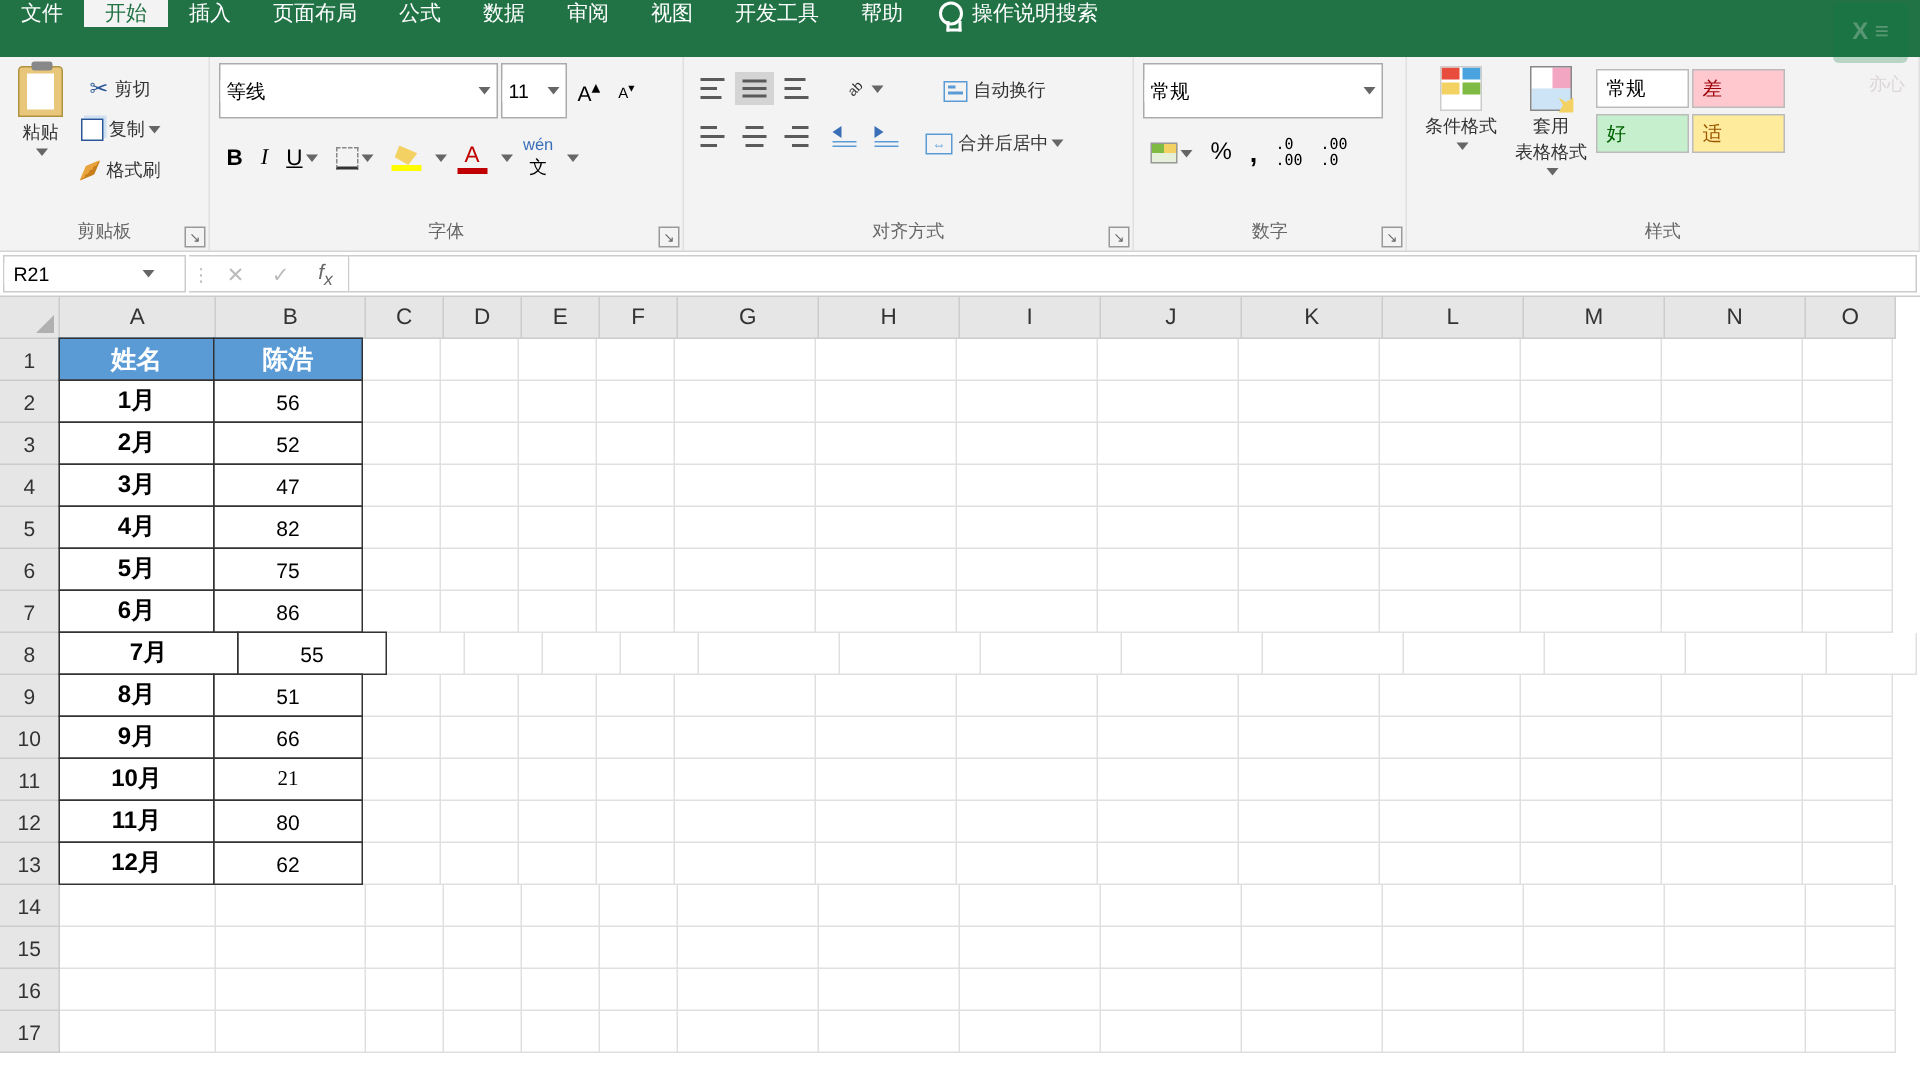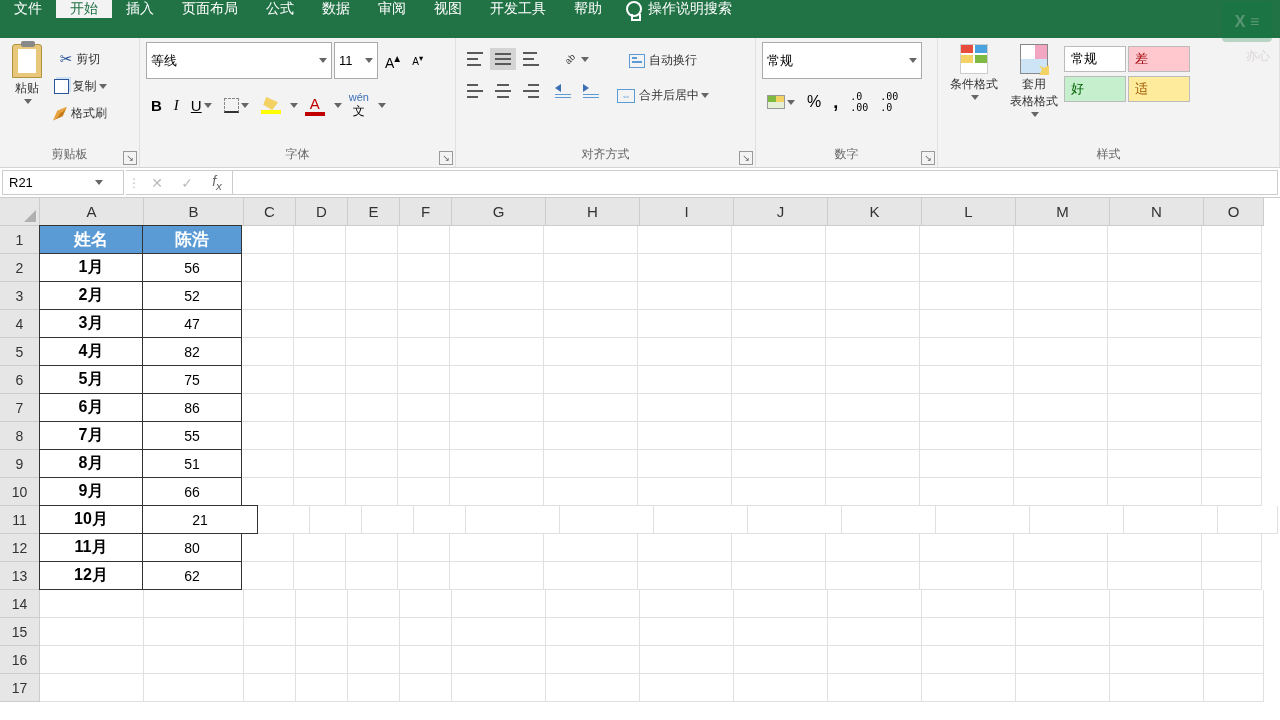--- a/index.html
+++ b/index.html
@@ -529,21 +529,21 @@
         <div class="cell" style="width: 94px;"></div>
         <div class="cell" style="width: 94px;"></div>
         <div class="cell" style="width: 94px;"></div>
         <div class="cell" style="width: 94px;"></div>
         <div class="cell" style="width: 94px;"></div>
         <div class="cell" style="width: 94px;"></div>
         <div class="cell" style="width: 94px;"></div>
         <div class="cell" style="width: 60px;"></div>
       </div>
       <div class="cellrow">
-        <div class="cell bordered month" style="width: 104px;">7月</div>
+        <div class="cell bordered month" style="width: 120px;">7月</div>
         <div class="cell bordered val" style="width: 100px;">55</div>
         <div class="cell" style="width: 52px;"></div>
         <div class="cell" style="width: 52px;"></div>
         <div class="cell" style="width: 52px;"></div>
         <div class="cell" style="width: 52px;"></div>
         <div class="cell" style="width: 94px;"></div>
         <div class="cell" style="width: 94px;"></div>
         <div class="cell" style="width: 94px;"></div>
         <div class="cell" style="width: 94px;"></div>
         <div class="cell" style="width: 94px;"></div>
@@ -581,21 +581,21 @@
         <div class="cell" style="width: 94px;"></div>
         <div class="cell" style="width: 94px;"></div>
         <div class="cell" style="width: 94px;"></div>
         <div class="cell" style="width: 94px;"></div>
         <div class="cell" style="width: 94px;"></div>
         <div class="cell" style="width: 94px;"></div>
         <div class="cell" style="width: 60px;"></div>
       </div>
       <div class="cellrow">
         <div class="cell bordered month" style="width: 104px;">10月</div>
-        <div class="cell bordered val" style="width: 116px;">21</div>
+        <div class="cell bordered val" style="width: 100px; font-family: Liberation Serif, serif;">21</div>
         <div class="cell" style="width: 52px;"></div>
         <div class="cell" style="width: 52px;"></div>
         <div class="cell" style="width: 52px;"></div>
         <div class="cell" style="width: 52px;"></div>
         <div class="cell" style="width: 94px;"></div>
         <div class="cell" style="width: 94px;"></div>
         <div class="cell" style="width: 94px;"></div>
         <div class="cell" style="width: 94px;"></div>
         <div class="cell" style="width: 94px;"></div>
         <div class="cell" style="width: 94px;"></div>

